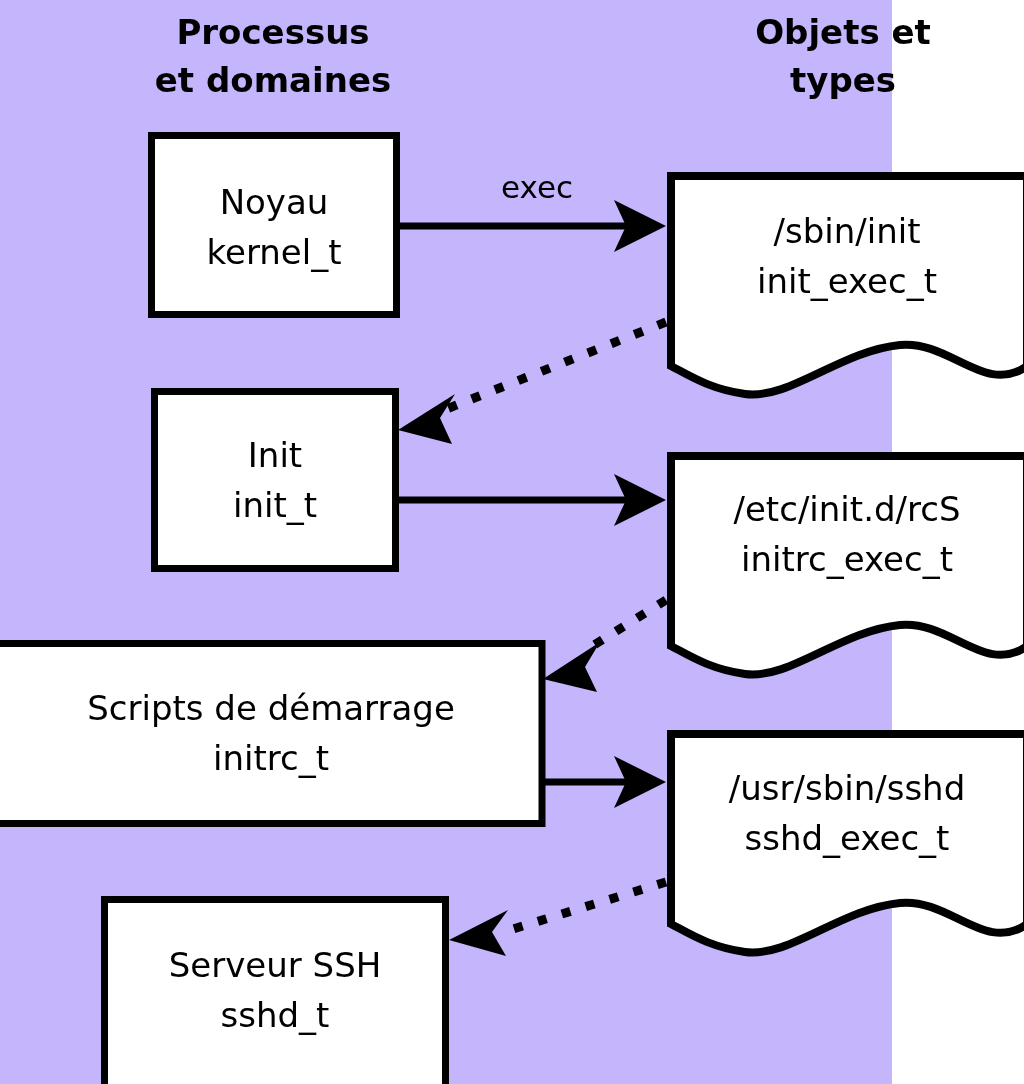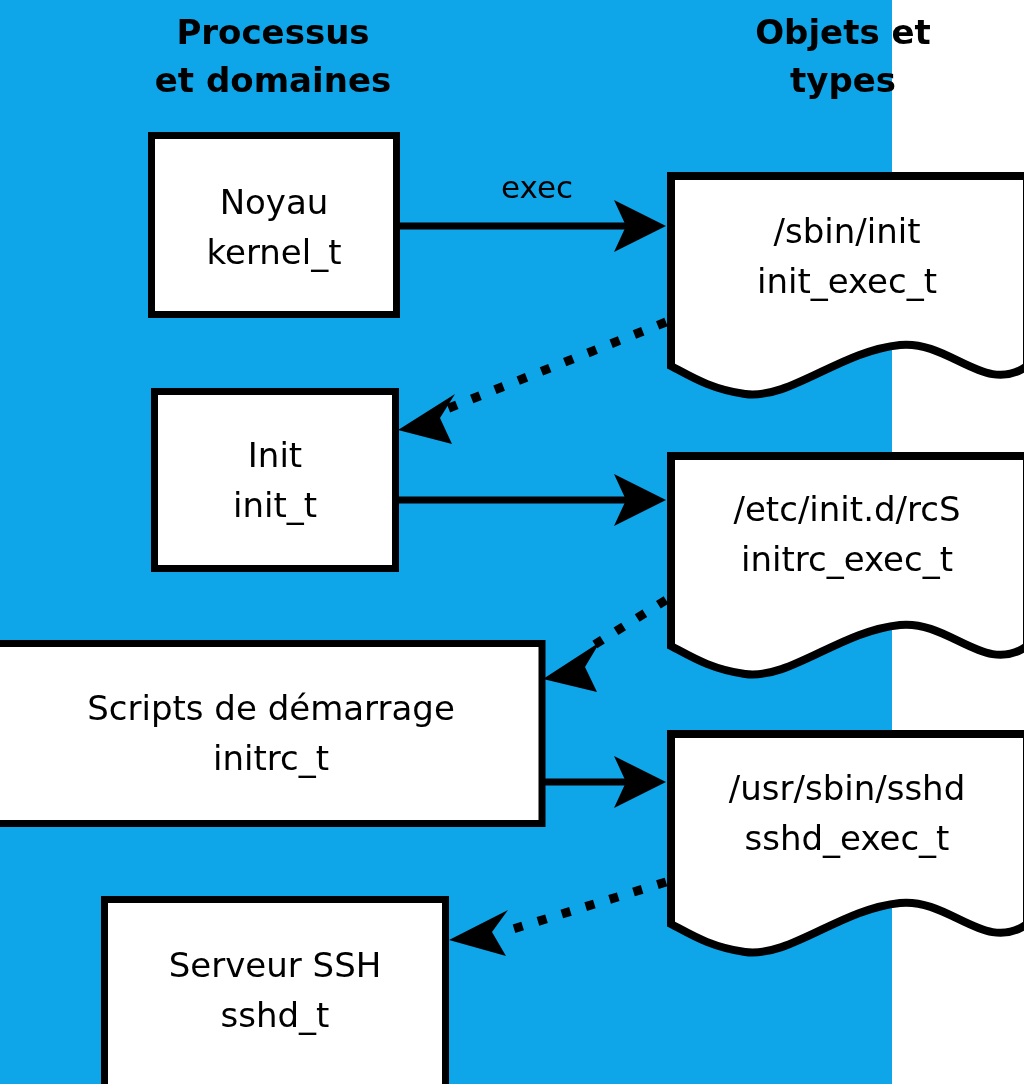--- a/index.html
+++ b/index.html
@@ -10,21 +10,21 @@
   body {
     width: 1024px;
     height: 1084px;
     overflow: hidden;
     font-family: "DejaVu Sans", sans-serif;
   }
   #diagram-root {
     position: relative;
     width: 892px;
     height: 1084px;
-    background: #0ea5e9;
+    background: #c4b5fd;
   }
   svg.diagram-canvas {
     display: block;
     width: 1024px;
     height: 1084px;
   }
   .col-header {
     font-family: "DejaVu Sans", sans-serif;
     font-weight: bold;
     font-size: 34px;

